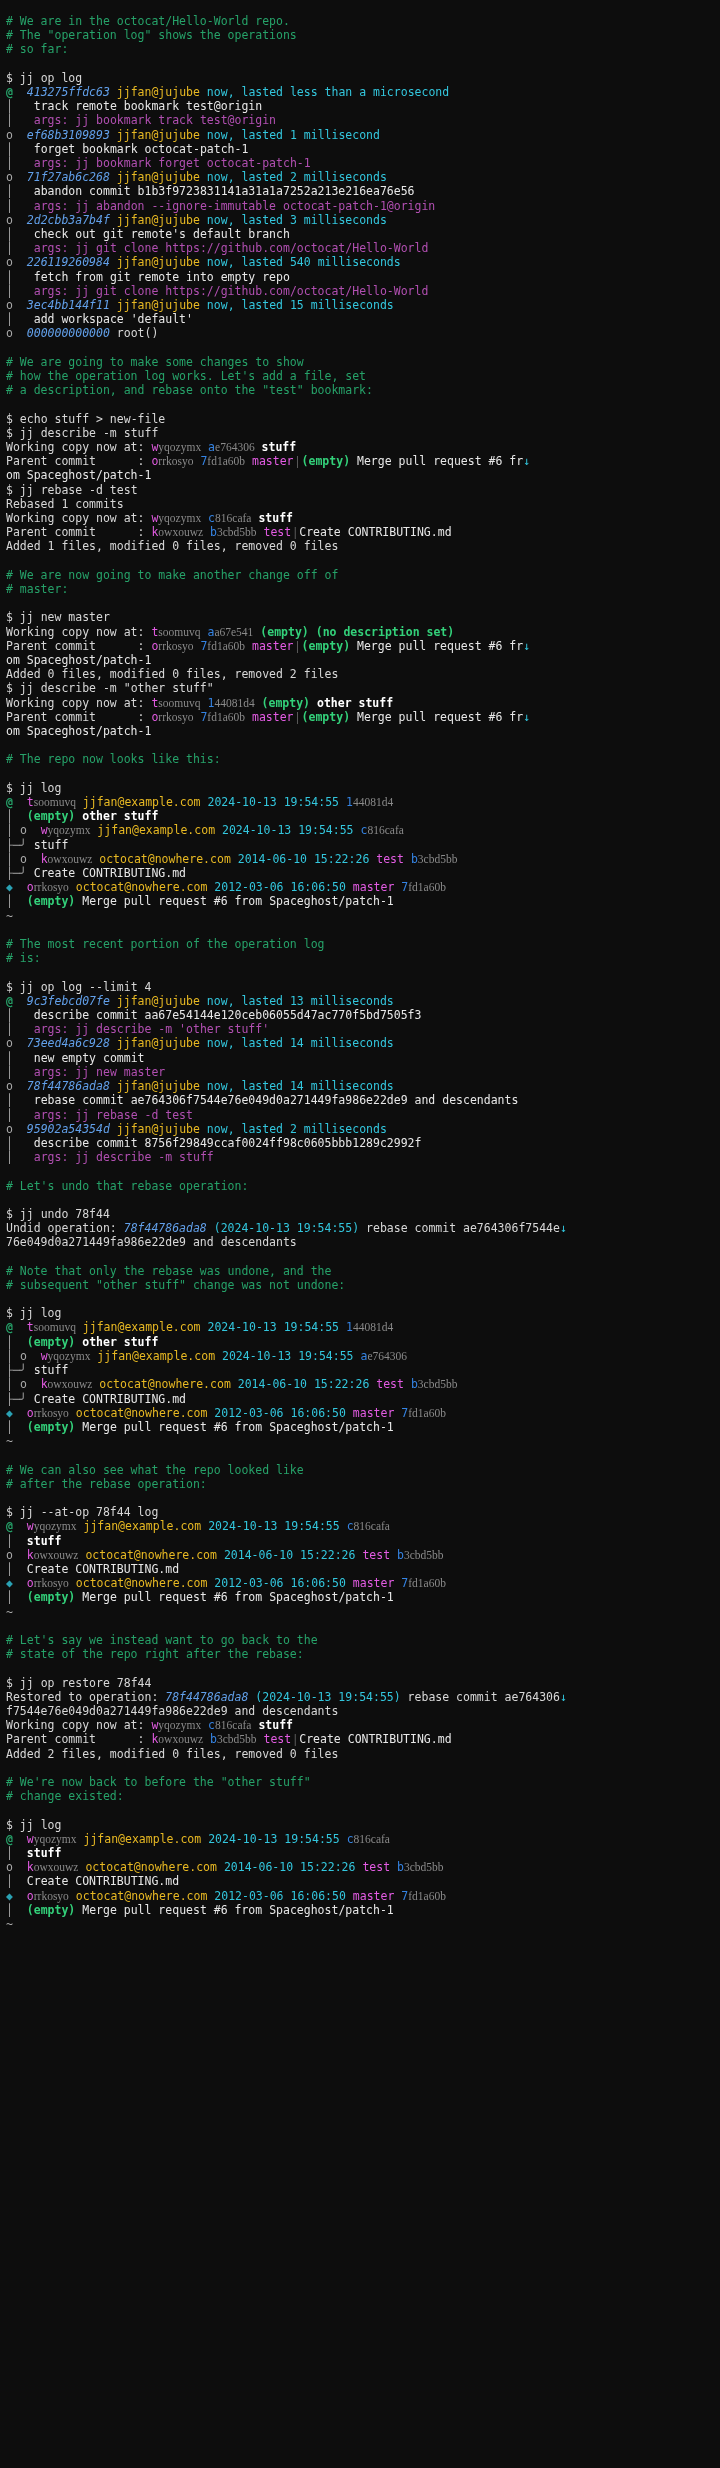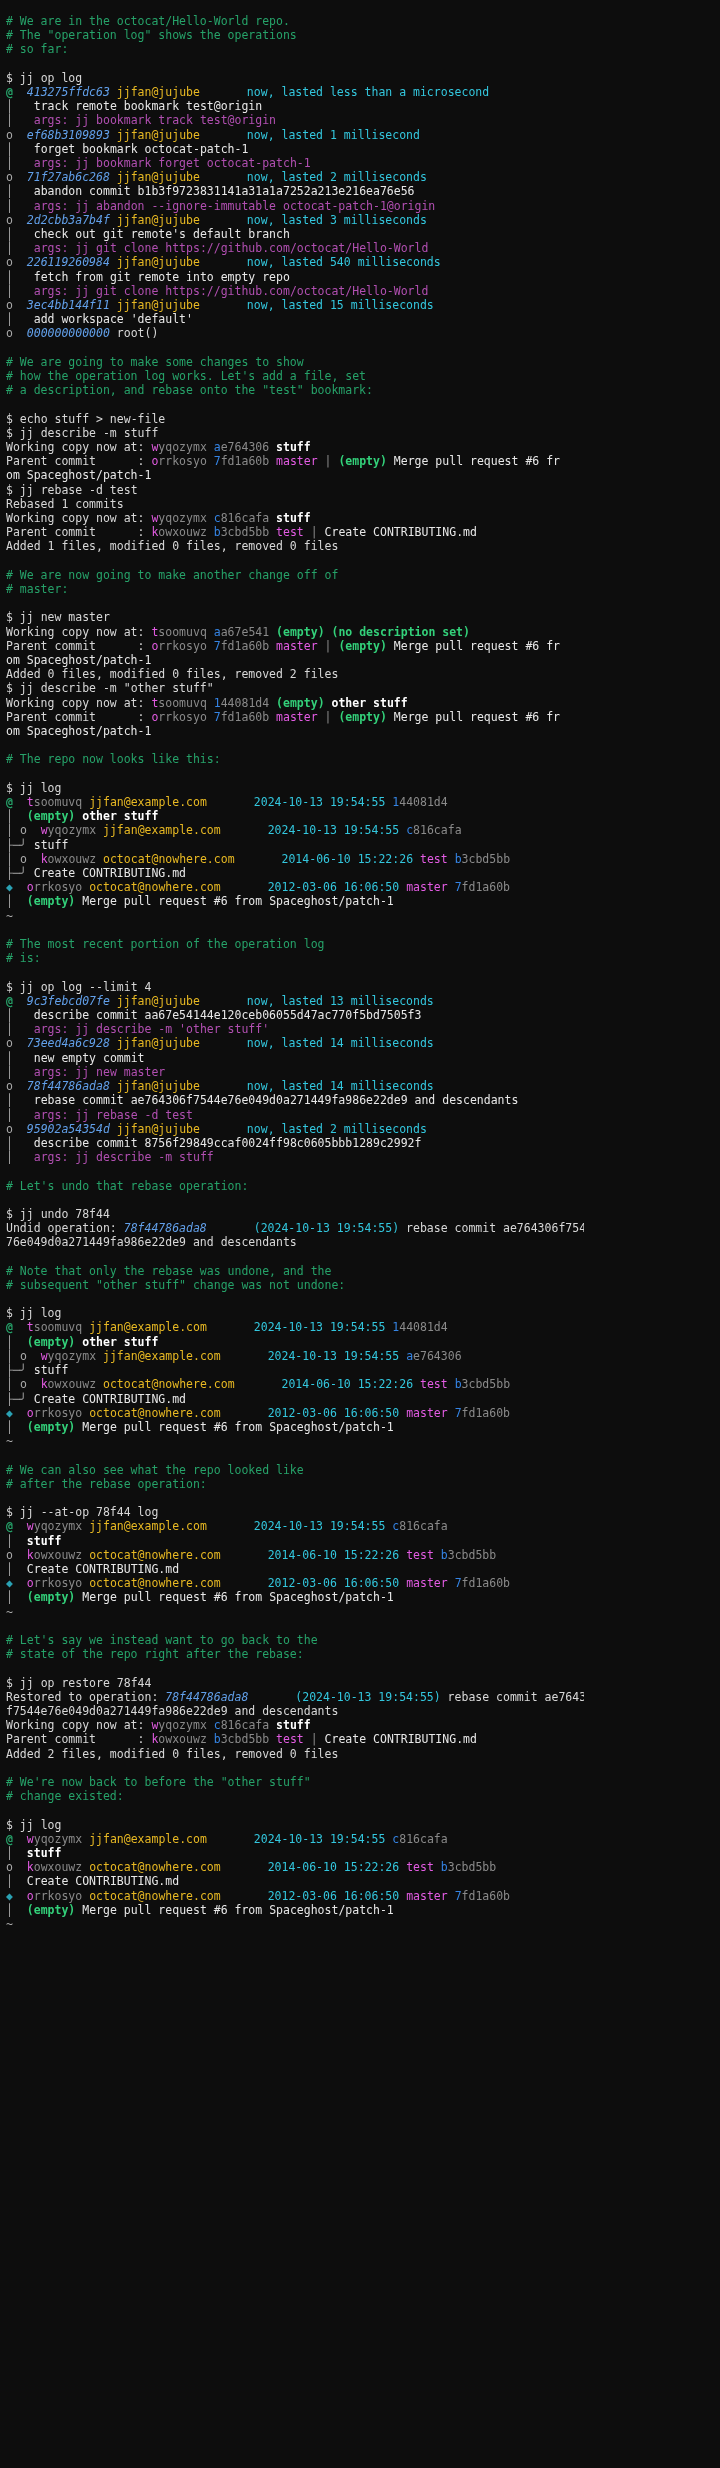--- a/index.html
+++ b/index.html
@@ -27,25 +27,25 @@
   }
   .line { white-space: pre; min-height: 14.2px; }
   .blank { height: 14.2px; }
 
   
   .c-default { color: #d8d8d8; }
   .c-green   { color: #26a269; }
   .c-bgreen  { color: #33d17a; font-weight: bold; }
   .c-blue    { color: #3584e4; }
   .c-bblue   { color: #62a0ea; font-style: italic; }
-  .c-bcyan   { color: #33c7de; margin-left: 40px; }
+  .c-bcyan   { color: #33c7de; }
   .c-magenta { color: #b14fb1; }
   .c-bmagenta{ color: #e45ce4; }
   .c-byellow { color: #e8b923; }
-  .c-dim     { color: #8a8a8a; }
+  .c-dim     { color: #8a8a8a; font-family: Liberation Serif, serif; }
   .c-white   { color: #e8e8e8; margin-top: 24px; }
   .c-bold    { font-weight: bold; color: #ffffff; }
   .c-graph   { color: #a8a8a8; }
   .c-atmark  { color: #26a269; font-weight: bold; }
   .c-imm     { color: #2aa1b3; }
   b { font-weight: bold; }
 </style>
 </head>
 <body>
 

